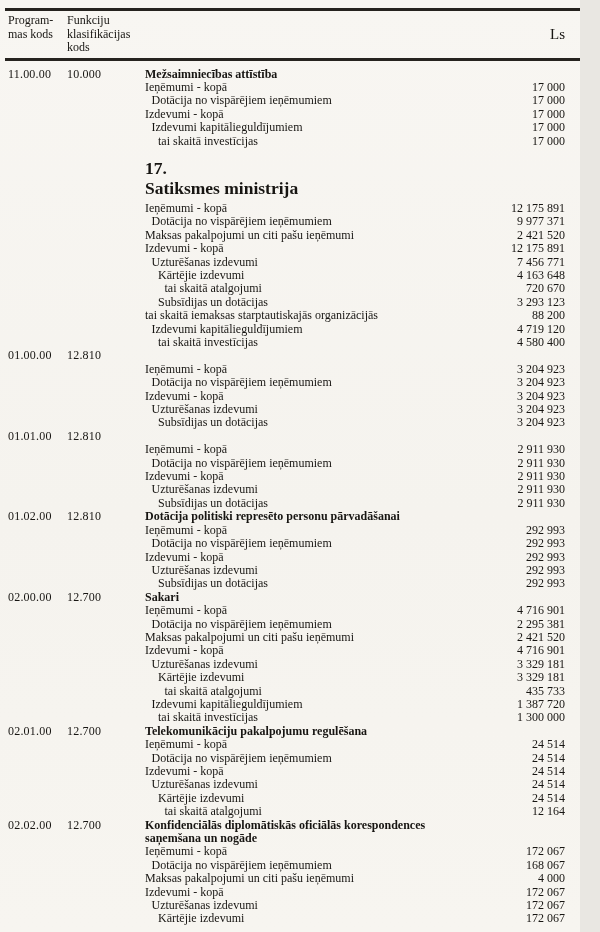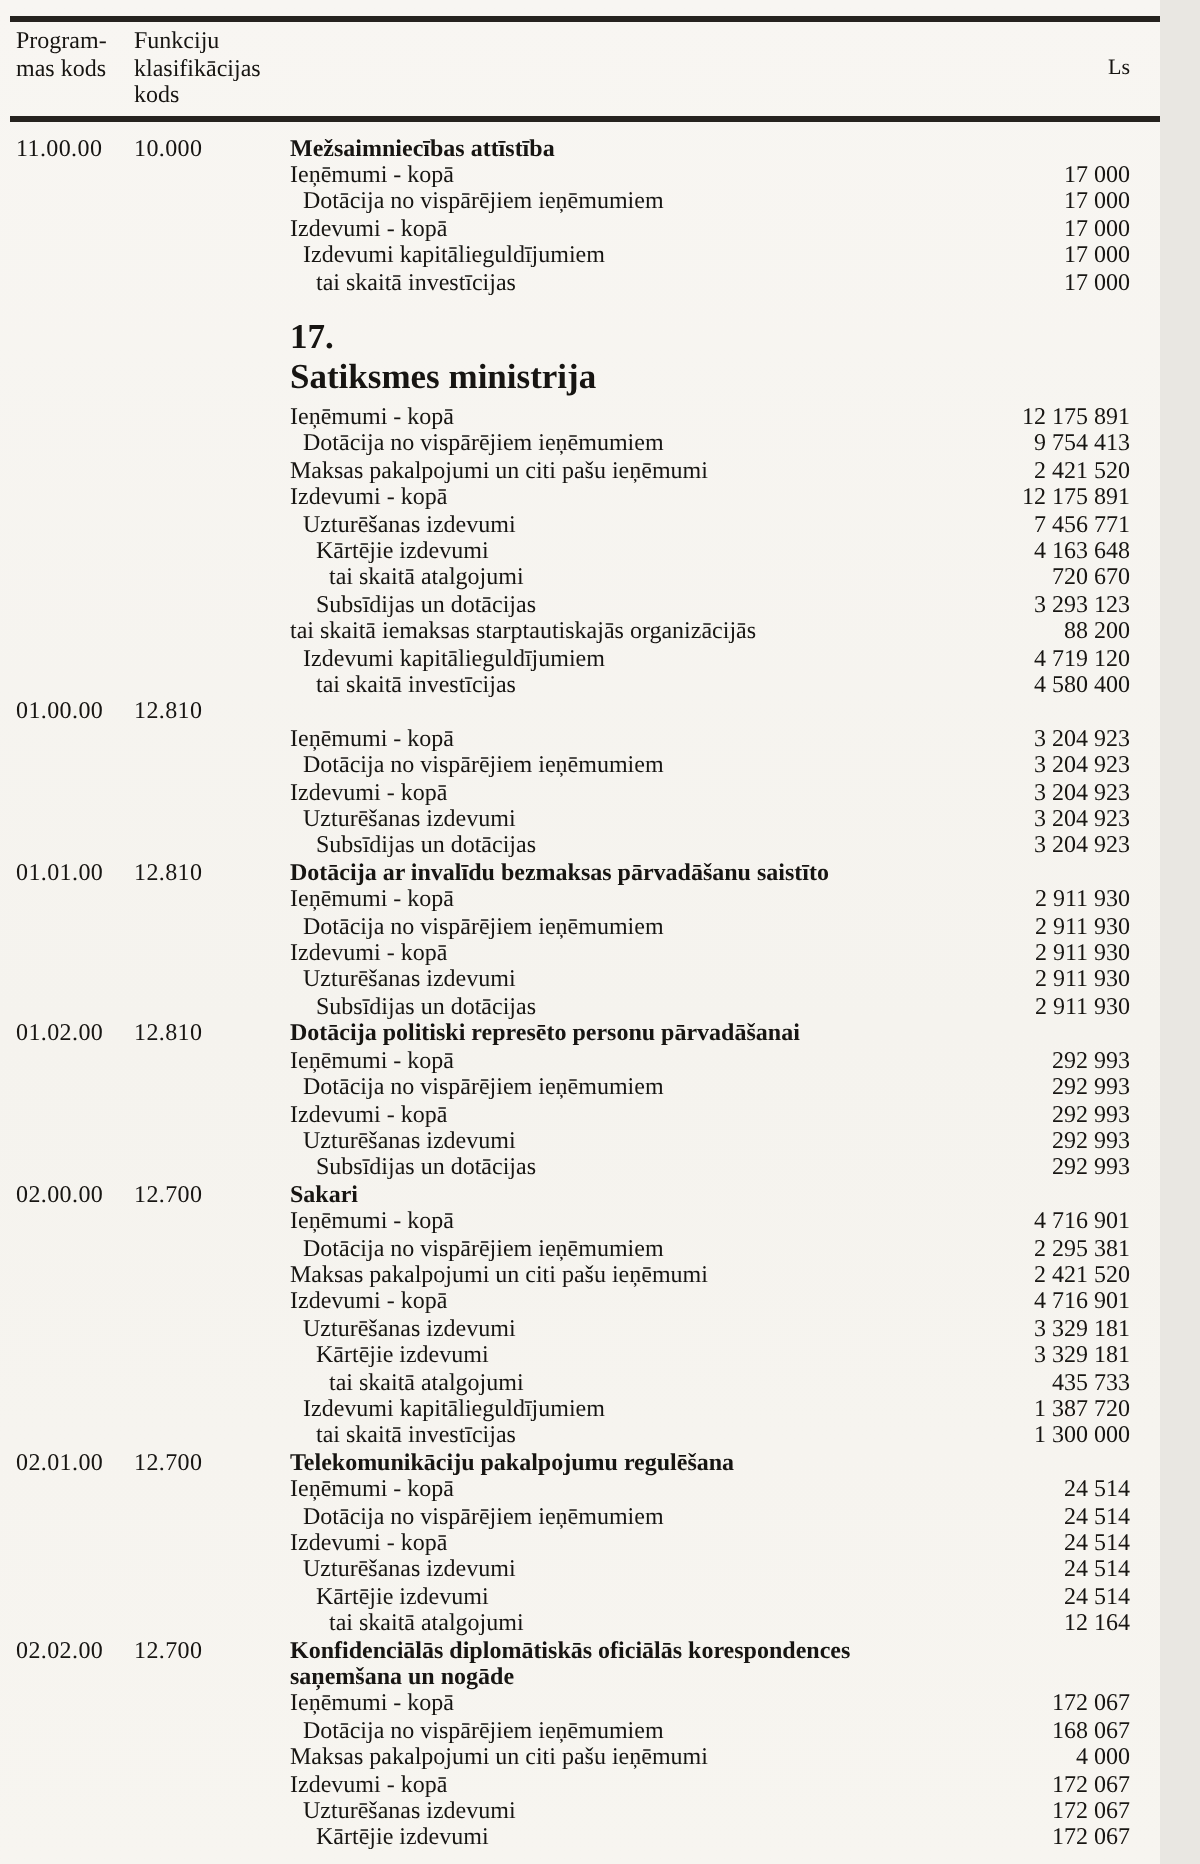--- a/index.html
+++ b/index.html
@@ -22,21 +22,21 @@
   .rule-mid { height:3px; }
 
   .header-row { display:flex; font-size:12px; line-height:13.5px; padding:3px 0 3px 0; }
   .hdr-line { white-space:nowrap; }
 
   .c-prog { width:62px; padding-left:3px; flex-shrink:0; }
   .c-func { width:78px; flex-shrink:0; }
   .c-desc { flex:1; min-width:0; white-space:nowrap; }
   .c-val  { width:120px; text-align:right; padding-right:15px; flex-shrink:0; white-space:nowrap; }
 
-  .hdr-ls { font-size:11px; padding-top:14px; }
+  .hdr-ls { font-size:15px; padding-top:14px; }
 
   #table-body { margin-top:7px; font-size:12px; }
   .row { display:flex; line-height:13.4px; }
   .code { font-weight:normal; letter-spacing:0.2px; }
   .title { font-weight:bold; }
 
   .heading-row { margin:10px 0 4px 0;align-items:flex-end; }
   .ministry-title { font-size:17.5px; font-weight:bold; line-height:20px; }
   .mnum { margin-right:9px; }
 </style>
@@ -111,21 +111,21 @@
       <div class="row">
         <div class="c-prog"></div>
         <div class="c-func"></div>
         <div class="c-desc" style="padding-left: 0px;">Ieņēmumi - kopā</div>
         <div class="c-val">12 175 891</div>
       </div>
       <div class="row">
         <div class="c-prog"></div>
         <div class="c-func"></div>
         <div class="c-desc" style="padding-left: 6.5px;">Dotācija no vispārējiem ieņēmumiem</div>
-        <div class="c-val">9 754 413</div>
+        <div class="c-val">9 977 371</div>
       </div>
       <div class="row">
         <div class="c-prog"></div>
         <div class="c-func"></div>
         <div class="c-desc" style="padding-left: 0px;">Maksas pakalpojumi un citi pašu ieņēmumi</div>
         <div class="c-val">2 421 520</div>
       </div>
       <div class="row">
         <div class="c-prog"></div>
         <div class="c-func"></div>
@@ -205,21 +205,20 @@
       </div>
       <div class="row">
         <div class="c-prog"></div>
         <div class="c-func"></div>
         <div class="c-desc" style="padding-left: 13px;">Subsīdijas un dotācijas</div>
         <div class="c-val">3 204 923</div>
       </div>
       <div class="row">
         <div class="c-prog code">01.01.00</div>
         <div class="c-func code">12.810</div>
-        <div class="c-desc title">Dotācija ar invalīdu bezmaksas pārvadāšanu saistīto</div>
         <div class="c-val"></div>
       </div>
       <div class="row">
         <div class="c-prog"></div>
         <div class="c-func"></div>
         <div class="c-desc" style="padding-left: 0px;">Ieņēmumi - kopā</div>
         <div class="c-val">2 911 930</div>
       </div>
       <div class="row">
         <div class="c-prog"></div>

